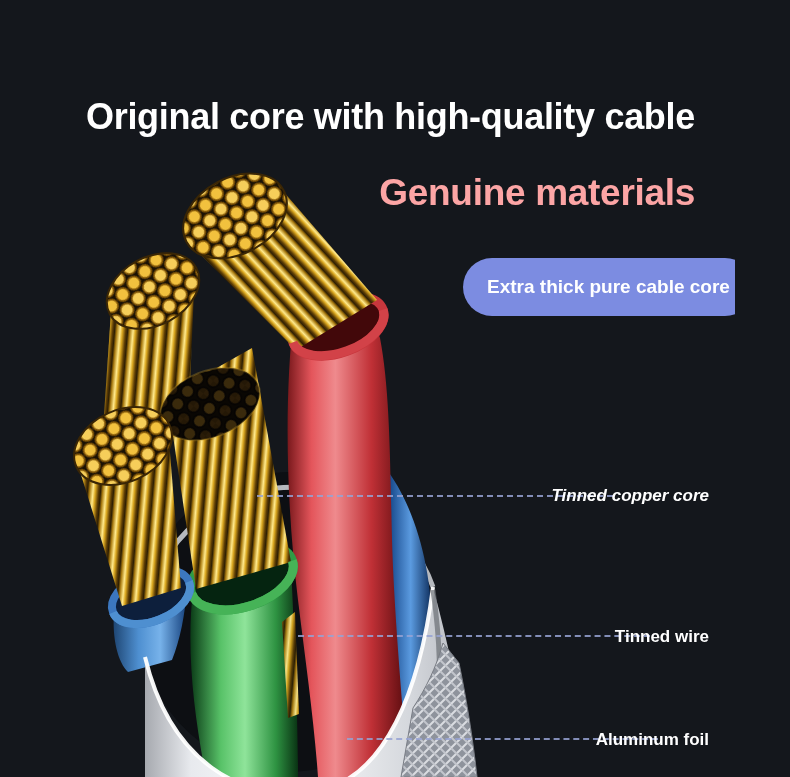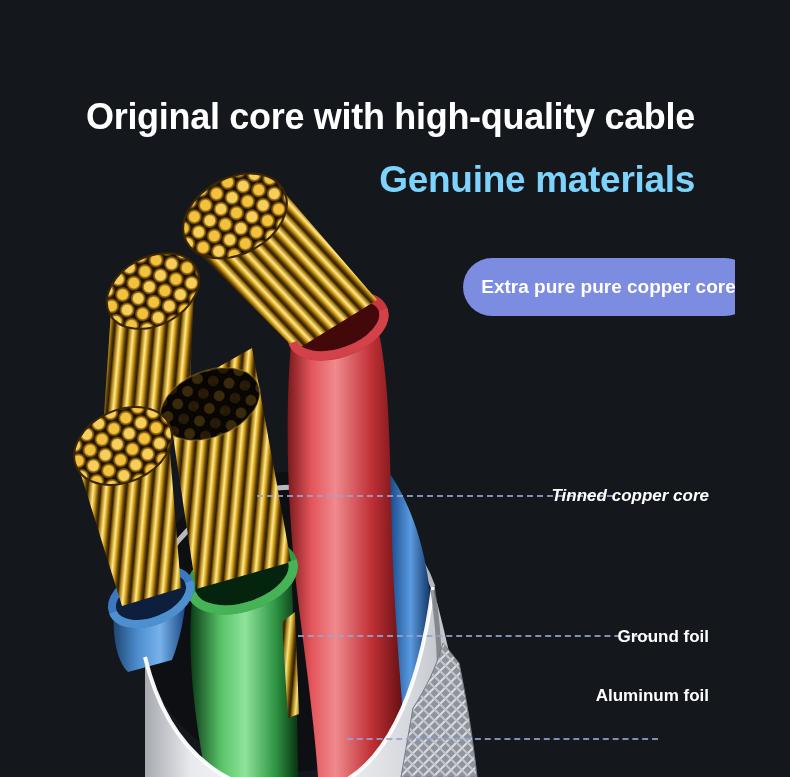--- a/index.html
+++ b/index.html
@@ -10,22 +10,22 @@
     background:#14171c;
     font-family:"Liberation Sans", sans-serif;
   }
   .stage svg{position:absolute;left:0;top:0;}
   .headline{
     position:absolute;right:40px;top:96px;
     color:#ffffff;font-size:36px;font-weight:700;
     letter-spacing:-0.3px;white-space:nowrap;
   }
   .subheadline{
-    position:absolute;right:40px;top:159px;
-    color:#7dd3fc;font-size:37px;font-weight:700;
+    position:absolute;right:40px;top:172px;
+    color:#fca5a5;font-size:37px;font-weight:700;
     letter-spacing:-0.3px;white-space:nowrap;
   }
   .badge{
     position:absolute;left:463px;top:258px;
     width:291px;height:58px;border-radius:29px;
     background:#7c8ce1;
     color:#ffffff;font-size:19px;font-weight:700;
     display:flex;align-items:center;justify-content:center;
     white-space:nowrap;
   }
@@ -37,21 +37,21 @@
   .leader.l1{left:257px;top:495px;width:356px;}
   .leader.l2{left:298px;top:635px;width:352px;}
   .leader.l3{left:347px;top:738px;width:311px;}
   .callout{
     position:absolute;right:26px;
     color:#ffffff;font-size:17px;font-weight:700;
     white-space:nowrap;
   }
   .callout.c1{top:486px;font-style:italic;}
   .callout.c2{top:627px;}
-  .callout.c3{top:686px;}
+  .callout.c3{top:730px;}
 </style>
 </head>
 <body>
 
 <div class="stage">
 
   <svg width="790" height="777" viewBox="0 0 790 777">
     <defs>
       <pattern id="pStrand" width="16" height="27.7" patternUnits="userSpaceOnUse" patternTransform="rotate(-18)">
         <rect width="16" height="27.7" fill="#1a1104"></rect>
@@ -185,23 +185,23 @@
       <path d="M145,657 C170,760 240,805 320,790 C385,777 420,690 433,587" fill="none" stroke="#ffffff" stroke-width="4" opacity="0.95"></path>
       <path d="M433,590 C440,640 442,680 436,712" fill="none" stroke="#6a6d74" stroke-width="5" opacity="0.7"></path>
       <path d="M413,708 C426,688 436,668 443,643 L459,663
                C467,702 473,740 477,777 L401,777 Z" fill="url(#pMesh)" stroke="#787c84" stroke-width="1"></path>
     </g>
   </svg>
 
   <div class="headline">Original core with high-quality cable</div>
   <div class="subheadline">Genuine materials</div>
 
-  <div class="badge">Extra pure pure copper core</div>
+  <div class="badge">Extra thick pure cable core</div>
 
   <div class="leader l1"></div>
   <div class="leader l2"></div>
   <div class="leader l3"></div>
 
   <div class="callout c1">Tinned copper core</div>
-  <div class="callout c2">Ground foil</div>
+  <div class="callout c2">Tinned wire</div>
   <div class="callout c3">Aluminum foil</div>
 
 </div>
 
 </body></html>

